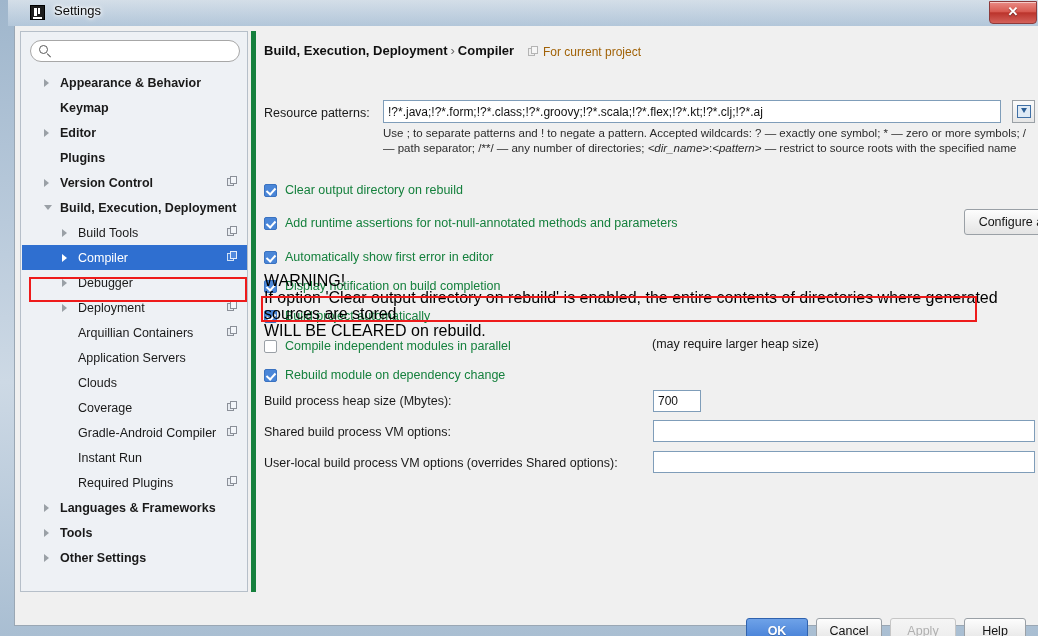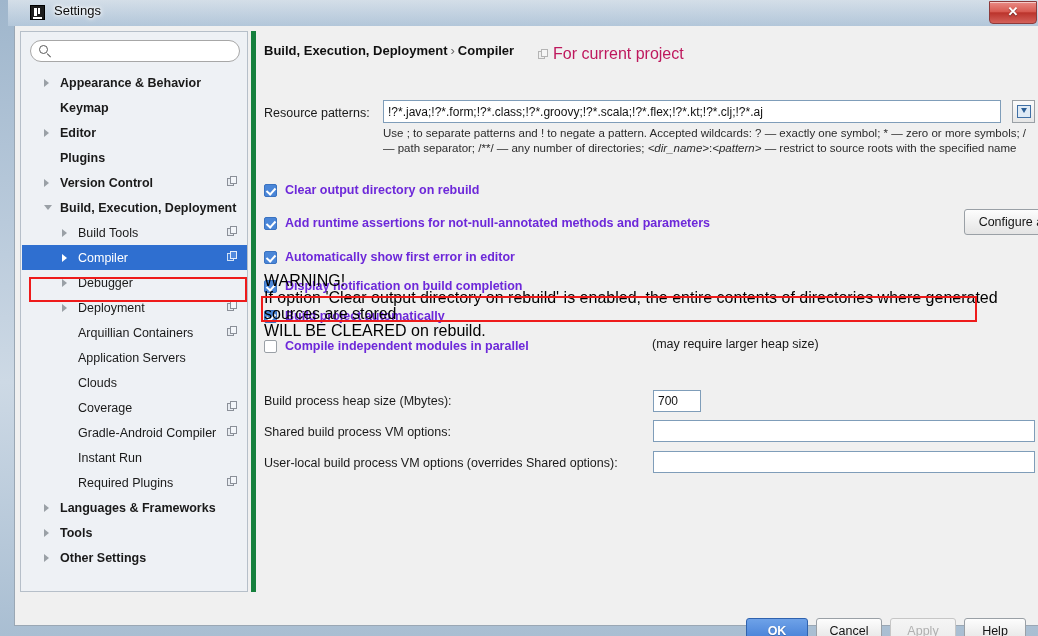--- a/index.html
+++ b/index.html
@@ -179,23 +179,22 @@
     box-sizing: border-box;
   }
   #breadcrumb {
     position: absolute; left: 8px; top: 12px;
     font-size: 13px; font-weight: bold; color: #101010;
     white-space: nowrap;
   }
   #breadcrumb .sep { font-weight: normal; color: #6b6b6b; padding: 0 3px; }
   #scope-note {
     position: absolute; left: 272px; top: 14px;
-    font-size: 16px; color: #be185d;
+    font-size: 12px; color: #a16207;
     white-space: nowrap;
-    margin-left: 10px;
   }
   #scope-note .ico {
     display: inline-block; position: relative;
     width: 11px; height: 11px; top: 1px; margin-right: 4px;
   }
   #scope-note .ico .b1 {
     position:absolute; left:0; top:2px; width:7px; height:8px;
     border:1px solid #b4b4b4; background:#efefef; box-sizing:border-box;
   }
   #scope-note .ico .b2 {
@@ -269,23 +268,22 @@
   .cbox.checked::after {
     content:"";
     position:absolute; left:3px; top:1px;
     width:4px; height:7px;
     border: solid #fff;
     border-width: 0 2px 2px 0;
     transform: rotate(42deg);
   }
   .cb-label {
     margin-left: 8px;
-    font-size: 12.5px; color: #6d28d9;
+    font-size: 12.5px; color: #15803d;
     white-space: nowrap;
-    font-weight: bold;
   }
 
   .hint {
     position: absolute;
     font-size: 12.5px; color: #1a1a1a;
     white-space: nowrap;
   }
 
   #configure-annotations {
     position: absolute; left: 708px; top: 178px;
@@ -544,20 +542,24 @@
         <span class="cbox checked"></span>
         <span class="cb-label">Build project automatically</span>
       </div>
 
       <div class="cb-row" style="top:306px">
         <span class="cbox"></span>
         <span class="cb-label">Compile independent modules in parallel</span>
       </div>
       <div class="hint" style="left:396px; top:306px">(may require larger heap size)</div>
 
+      <div class="cb-row" style="top:335px">
+        <span class="cbox checked"></span>
+        <span class="cb-label">Rebuild module on dependency change</span>
+      </div>
 
       <div class="fld-label" style="top:363px">Build process heap size (Mbytes):</div>
       <input class="fld-input" type="text" style="left: 397px; top: 359px; width: 48px; height: 22px;" value="700">
 
       <div class="fld-label" style="top:394px">Shared build process VM options:</div>
       <input class="fld-input" type="text" style="left: 397px; top: 389px; width: 382px; height: 22px;" value="">
 
       <div class="fld-label" style="top:425px">User-local build process VM options (overrides Shared options):</div>
       <input class="fld-input" type="text" style="left: 397px; top: 420px; width: 382px; height: 22px;" value="">
 

